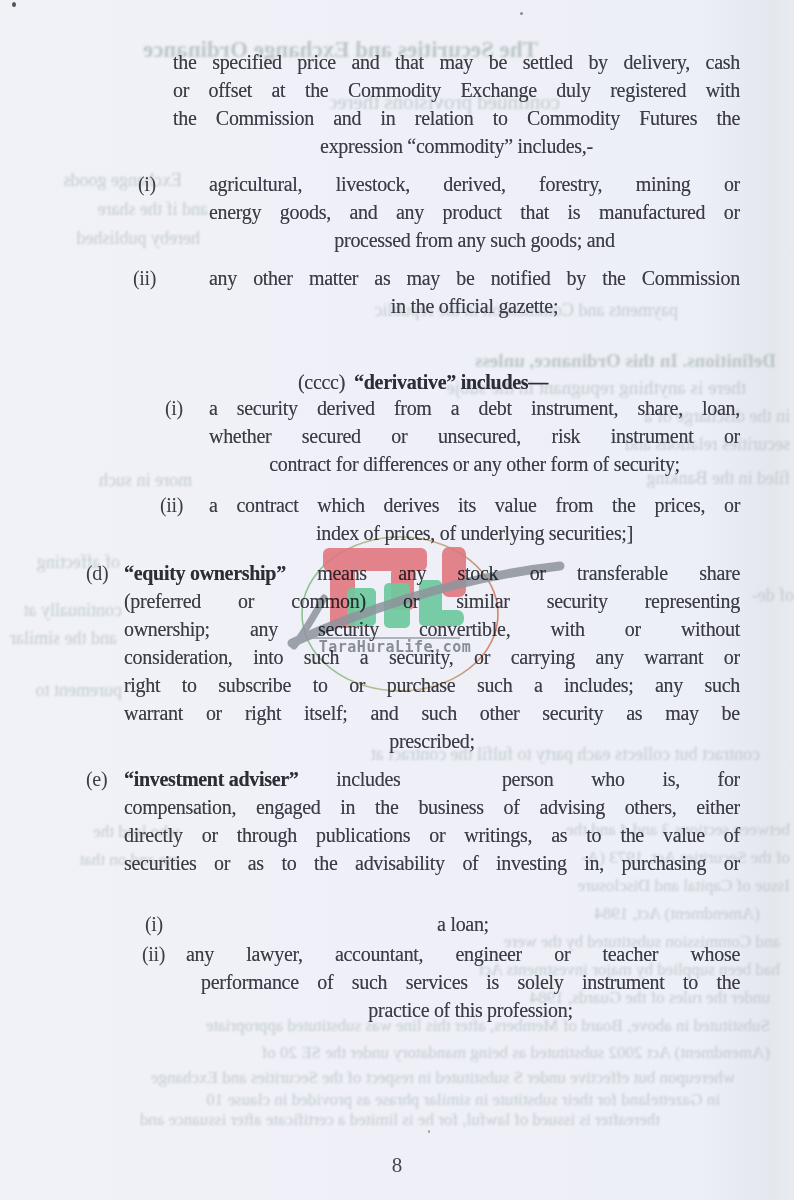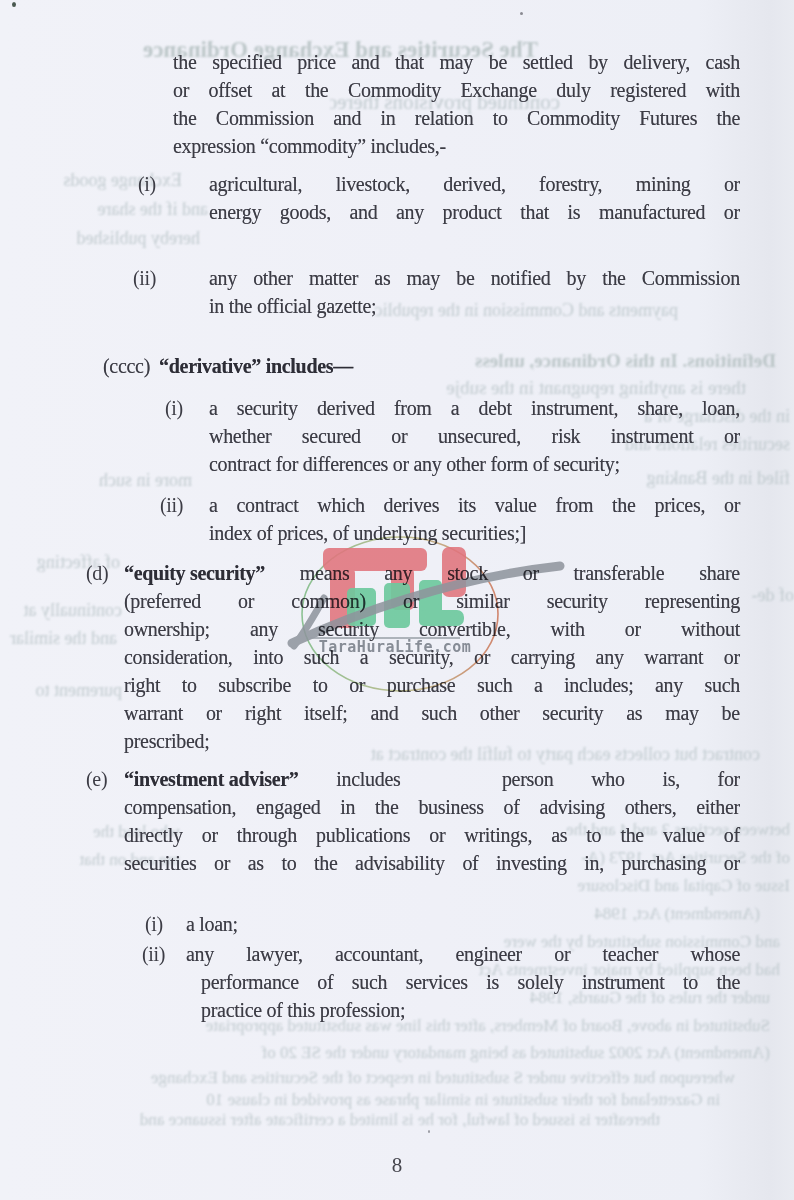--- a/index.html
+++ b/index.html
@@ -12,21 +12,21 @@
   .bleed-layer{position:absolute;inset:0;z-index:1;}
   .bleed{
     position:absolute;color:#b9c4c8;font-family:"Liberation Serif",serif;
     filter:blur(1.2px);opacity:.85;white-space:nowrap;overflow:hidden;
     transform:scaleX(-1);line-height:1.2;
   }
   .bleed-b{font-weight:700;color:#b3bfc0;}
   
   .text-layer{position:absolute;inset:0;z-index:2;font-size:20px;letter-spacing:-0.3px;}
   .block{position:absolute;}
-  .line{height:28px;line-height:28px;white-space:nowrap;text-shadow:0 0 .4px rgba(55,55,66,.55);}
+  .line{height:28px;line-height:28px;white-space:nowrap;text-shadow:0 0 .4px rgba(55,55,66,.55);text-align:center;}
   .jflex{display:flex;justify-content:space-between;}
   .marker{position:absolute;top:0;line-height:28px;}
   .bold{font-weight:700;color:#2d2d36;}
   .cccc-marker{margin-right:9px;}
   .gap-spacer{display:inline-block;width:26px;}
   .pageno{position:absolute;top:1153px;left:0;width:794px;text-align:center;font-size:21px;color:#46464e;z-index:2;}
   .speck{position:absolute;border-radius:50%;z-index:2;}
   
   .wm{position:absolute;left:270px;top:518px;width:300px;height:215px;z-index:3;mix-blend-mode:multiply;opacity:.92;}
 </style>
@@ -125,40 +125,41 @@
           <span>energy</span>
           <span>goods,</span>
           <span>and</span>
           <span>any</span>
           <span>product</span>
           <span>that</span>
           <span>is</span>
           <span>manufactured</span>
           <span>or</span>
         </div>
+      <div class="line">processed from any such goods; and</div>
     </div>
 
     <div class="block" style="left:209px;top:264px;width:531px">
       <span class="marker" style="left:-76px">(ii)</span>
       <div class="line jflex">
           <span>any</span>
           <span>other</span>
           <span>matter</span>
           <span>as</span>
           <span>may</span>
           <span>be</span>
           <span>notified</span>
           <span>by</span>
           <span>the</span>
           <span>Commission</span>
         </div>
       <div class="line">in the official gazette;</div>
     </div>
 
-    <div class="block" style="left:103px;top:352px;width:640px">
+    <div class="block" style="left:103px;top:368px;width:640px">
       <div class="line">
         <span class="cccc-marker">(cccc)</span><span class="bold">“derivative” includes—</span>
       </div>
     </div>
 
     <div class="block" style="left:209px;top:394px;width:531px">
       <span class="marker" style="left:-44px">(i)</span>
       <div class="line jflex">
           <span>a</span>
           <span>security</span>
@@ -195,21 +196,21 @@
           <span>the</span>
           <span>prices,</span>
           <span>or</span>
         </div>
       <div class="line">index of prices, of underlying securities;]</div>
     </div>
 
     <div class="block" style="left:124px;top:559px;width:616px">
       <span class="marker" style="left:-38px">(d)</span>
       <div class="line jflex">
-        <span class="bold">“equity security”</span>
+        <span class="bold">“equity ownership”</span>
           <span>means</span>
           <span>any</span>
           <span>stock</span>
           <span>or</span>
           <span>transferable</span>
           <span>share</span>
       </div>
       <div class="line jflex">
           <span>(preferred</span>
           <span>or</span>

